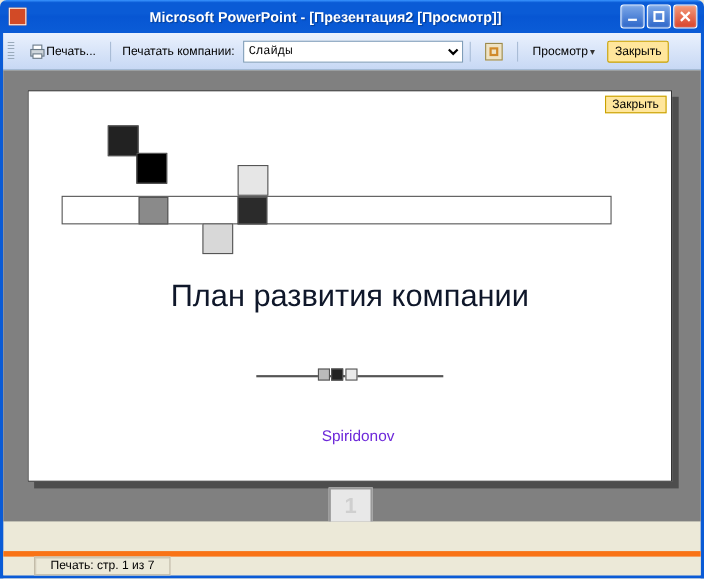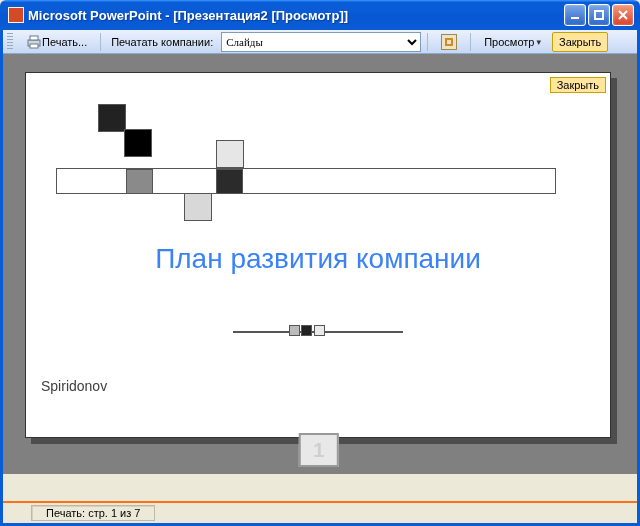--- a/index.html
+++ b/index.html
@@ -29,20 +29,21 @@
     border: 1px solid #fff3e6;
     margin: 0 4px;
     display: inline-block;
   }
   .title-text {
     font-weight: bold;
     font-size: 13px;
     flex: 1;
     text-shadow: 1px 1px 1px rgba(0,0,0,.3);
     white-space: nowrap;
+    text-align: center;
   }
   .win-controls { display: flex; gap: 2px; margin-right: 2px; }
   .win-btn {
     width: 22px; height: 22px;
     border-radius: 3px;
     border: 1px solid #fff;
     display: flex; align-items: center; justify-content: center;
     color: #fff;
     font-weight: bold;
     font-size: 13px;
@@ -58,21 +59,21 @@
     border-right: 3px solid #0a5bd6;
     border-bottom: 3px solid #0a5bd6;
     height: 496px;
     background: #ece9d8;
     display: flex;
     flex-direction: column;
   }
 
   
   .toolbar {
-    height: 24px;
+    height: 34px;
     background: linear-gradient(to bottom,#eaf1fd,#c7d8f4);
     border-bottom: 1px solid #8ba8cf;
     display: flex;
     align-items: center;
     padding: 0 4px;
     gap: 4px;
   }
   .tb-grip {
     width: 6px; height: 18px;
     background: repeating-linear-gradient(to bottom, #9ab 0 1px, transparent 1px 3px);
@@ -87,21 +88,21 @@
     cursor: default;
     background: transparent;
     font-size: 11px;
     font-family: inherit;
   }
   .tb-btn.highlight { background: #ffe69c; border: 1px solid #c9a100; }
   .tb-label { padding: 0 4px; }
   .tb-select {
     height: 20px;
     font-size: 11px;
-    font-family: Liberation Serif, serif;
+    font-family: Liberation Mono, monospace;
     border: 1px solid #7f9db9;
     background: #fff;
     flex: 0 0 200px;
   }
   .tb-sep { width: 1px; height: 18px; background: #a9bcd6; margin: 0 2px; }
   .tb-icon-printer {
     width: 16px; height: 14px; display:inline-block;
   }
   .tb-icon-square {
     width: 16px; height: 16px;
@@ -149,30 +150,30 @@
   .slide {
     position: absolute;
     inset: 0;
   }
   .slide-title {
     position: absolute;
     left: 0; right: 0;
     top: 170px;
     text-align: center;
     font-size: 28px;
-    color: #3b82f6;
+    color: #0f172a;
     font-family: Arial, sans-serif;
   }
   .slide-author {
     position: absolute;
     left: 0; right: 0;
     top: 305px;
-    text-align: left;
+    text-align: center;
     font-size: 14px;
-    color: #404040;
+    color: #6d28d9;
     font-family: Arial, sans-serif;
     margin-left: 15px;
   }
   
   .deco { position: absolute; }
   .bar-long {
     top: 95px; left: 30px; width: 500px; height: 26px;
     background: #fff; border: 1px solid #555;
   }
   .sq {
@@ -207,22 +208,22 @@
   }
   .pagenum-box span{
     font-size: 20px; font-weight: bold; color:#cfcfcf;
     font-family: Arial, sans-serif;
   }
 
   
   .statusbar {
     height: 22px;
     background: #ece9d8;
-    border-top: 2px solid #f97316;
-    display: flex; align-items: center;
+    border-top: 5px solid #f97316;
+    display: flex; 
     padding: 0 8px;
     margin-top: 27px;
   }
   .status-well {
     flex: 0 0 auto;
     padding: 1px 14px;
     border: 1px solid #bfb8a5;
     background: #ece9d8;
     font-size: 11px;
     margin-left: 20px;

